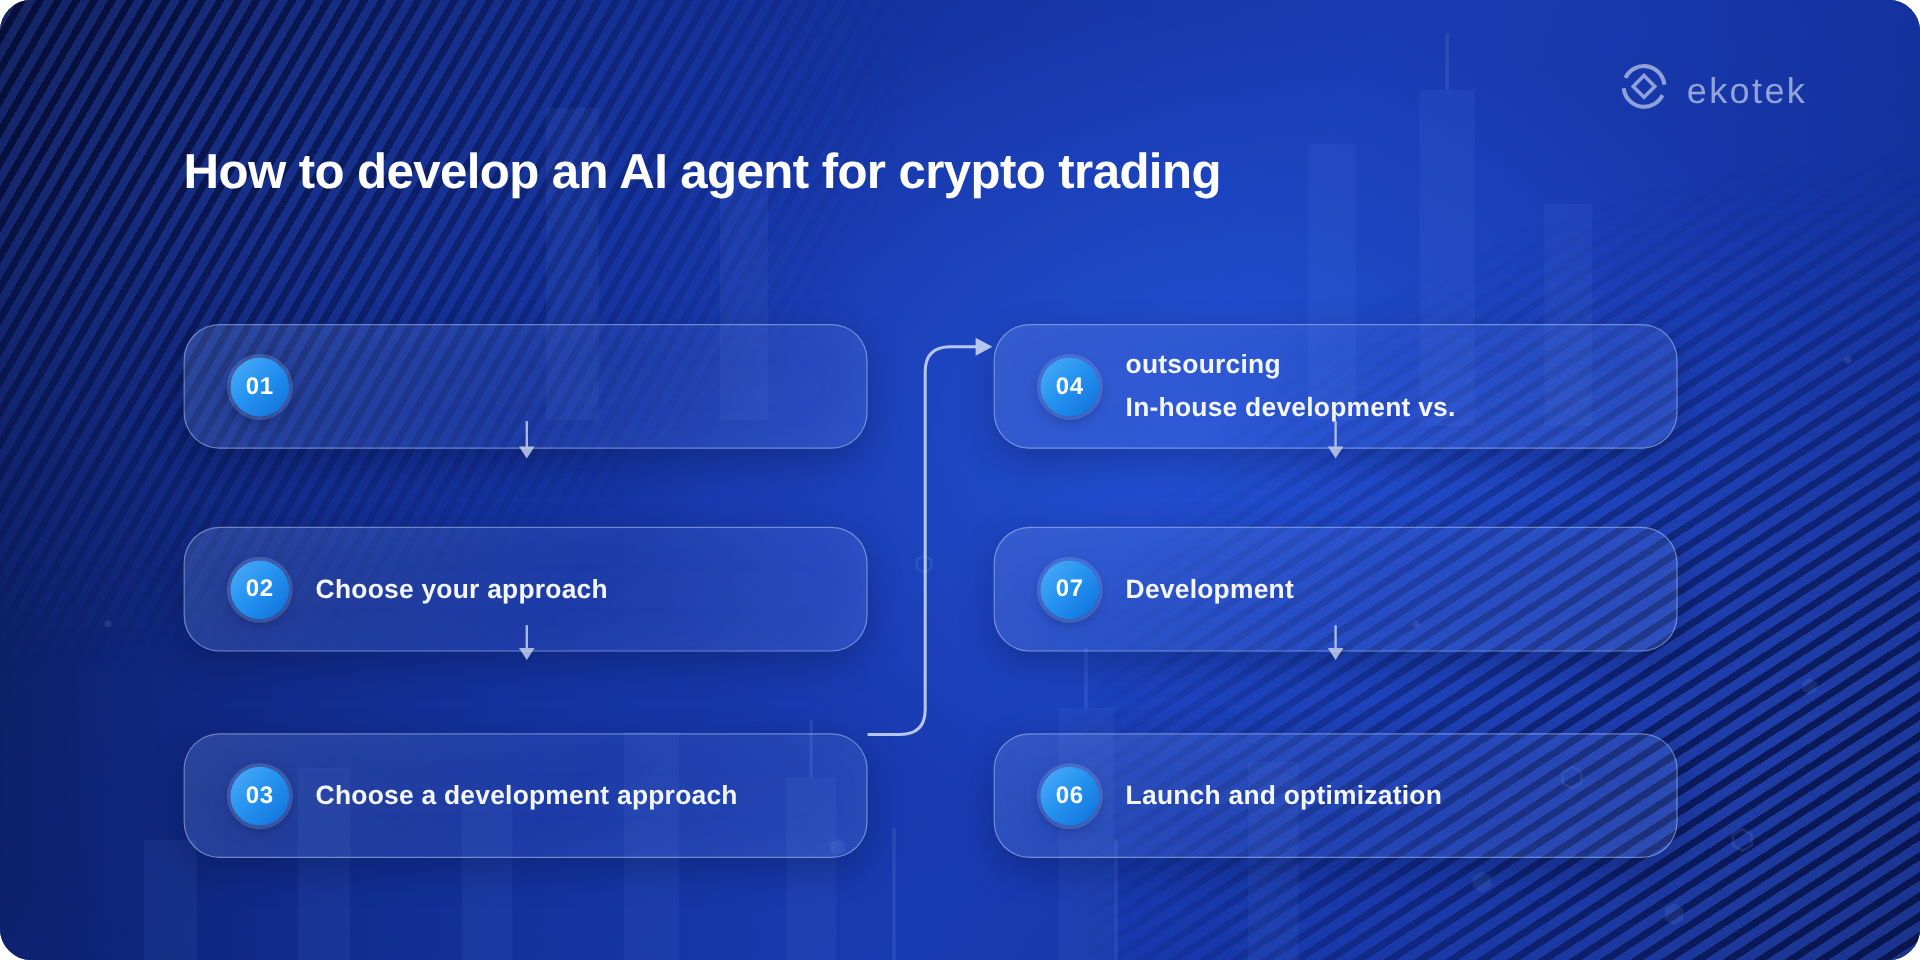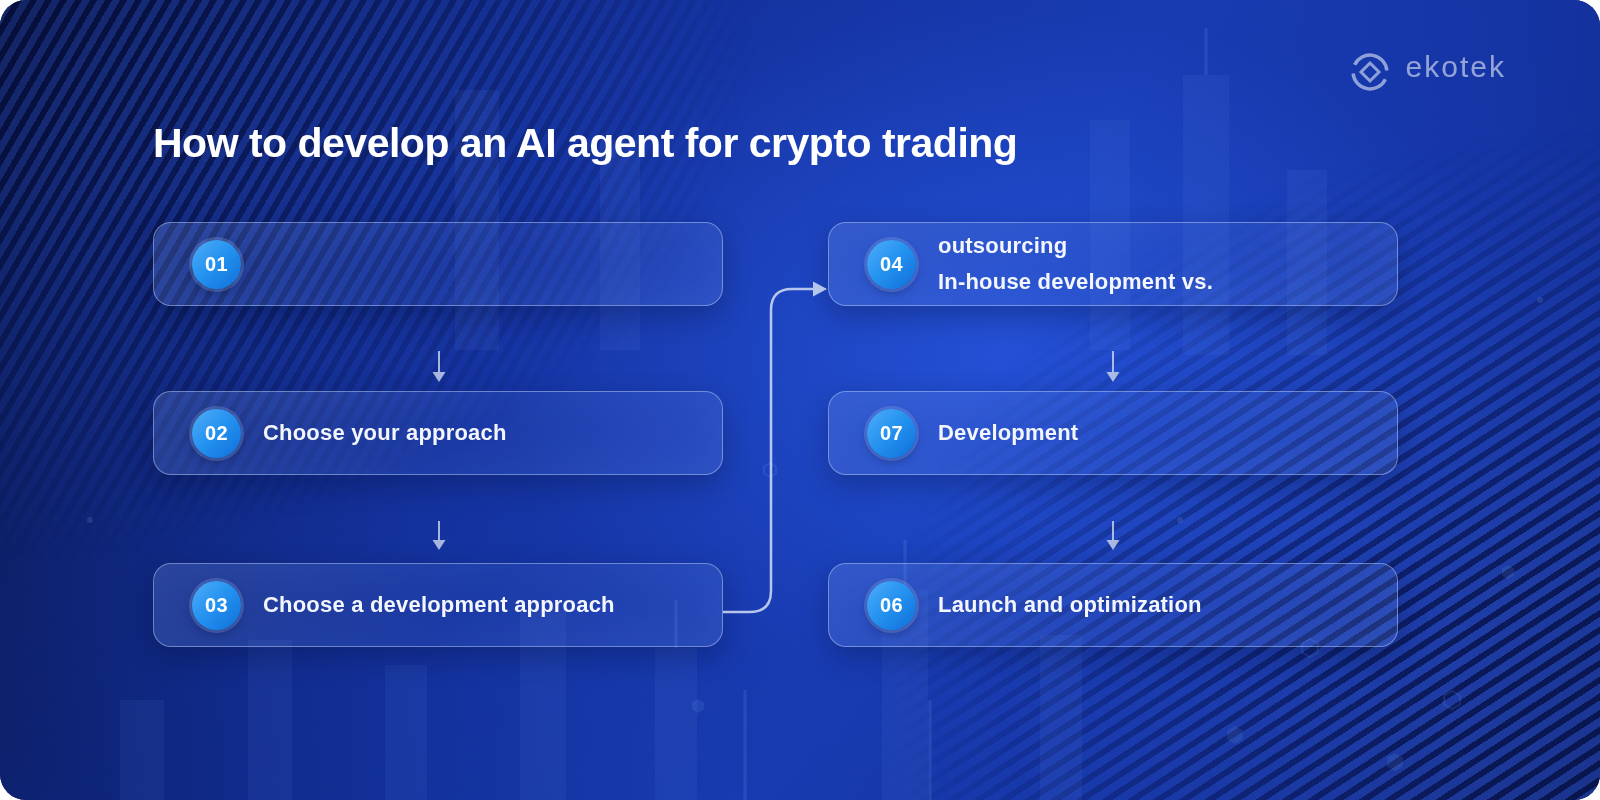--- a/index.html
+++ b/index.html
@@ -23,35 +23,35 @@
     mask-image:radial-gradient(1050px 720px at 0% 6%, #000 14%, transparent 72%);
   }
   .stripes.br {
     right:0; bottom:0; width:1020px; height:780px;
     background:repeating-linear-gradient(147deg, rgba(5,11,48,0.58) 0 6px, rgba(80,122,240,0.18) 6px 14px);
     -webkit-mask-image:radial-gradient(980px 760px at 100% 86%, #000 16%, transparent 74%);
     mask-image:radial-gradient(980px 760px at 100% 86%, #000 16%, transparent 74%);
   }
   .deco { position:absolute; inset:0; pointer-events:none; }
 
-  .logo { position:absolute; top:50px; right:94px; display:flex; align-items:flex-start; gap:11px; }
+  .logo { position:absolute; top:50px; right:94px; display:flex; align-items:flex-end; gap:11px; }
   .logo-text {
     color:rgba(224,231,246,0.62); font-size:30px; font-weight:500; letter-spacing:2px;
   }
   .title {
     position:absolute; left:153px; top:120px; width:1245px; margin:0;
     text-align:left; color:#ffffff; font-size:41px; font-weight:700;
     letter-spacing:-0.5px; line-height:1.15;
   }
   .card {
-    position:absolute; width:570px; height:84px; border-radius:18px; box-sizing:border-box;
+    position:absolute; width:570px; height:104px; border-radius:30px; box-sizing:border-box;
     background:linear-gradient(135deg, rgba(132,166,240,0.21) 0%, rgba(90,122,216,0.12) 55%, rgba(118,150,235,0.17) 100%);
     border:1px solid rgba(186,205,244,0.5);
     box-shadow:0 10px 28px rgba(4,10,42,0.28), inset 0 0 46px rgba(120,160,255,0.07);
-    display:flex; align-items:center; gap:22px; padding:0 20px 0 38px;
+    display:flex; align-items:center; gap:22px; padding:0 20px 0 38px;margin-top:48px;
   }
   .c1{left:153px; top:222px} .c2{left:153px; top:391px} .c3{left:153px; top:563px}
   .c4{left:828px; top:222px} .c5{left:828px; top:391px} .c6{left:828px; top:563px}
   .badge {
     flex:none; width:49px; height:49px; border-radius:50%;
     background:linear-gradient(135deg, #4fadf8 0%, #2492f0 48%, #0f6fd9 100%);
     box-shadow:0 0 0 3px rgba(175,205,252,0.22), 0 4px 10px rgba(4,12,48,0.32);
     display:flex; align-items:center; justify-content:center;
     color:#ffffff; font-size:20px; font-weight:700; letter-spacing:0.5px;
   }

